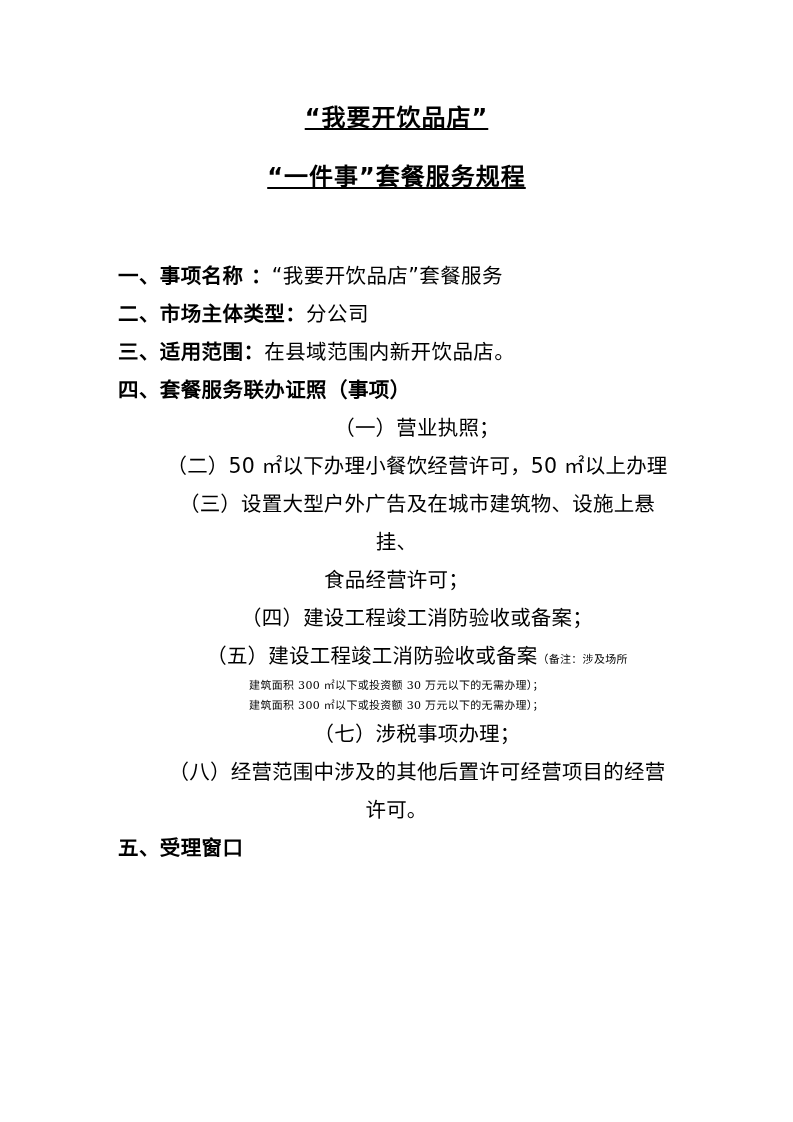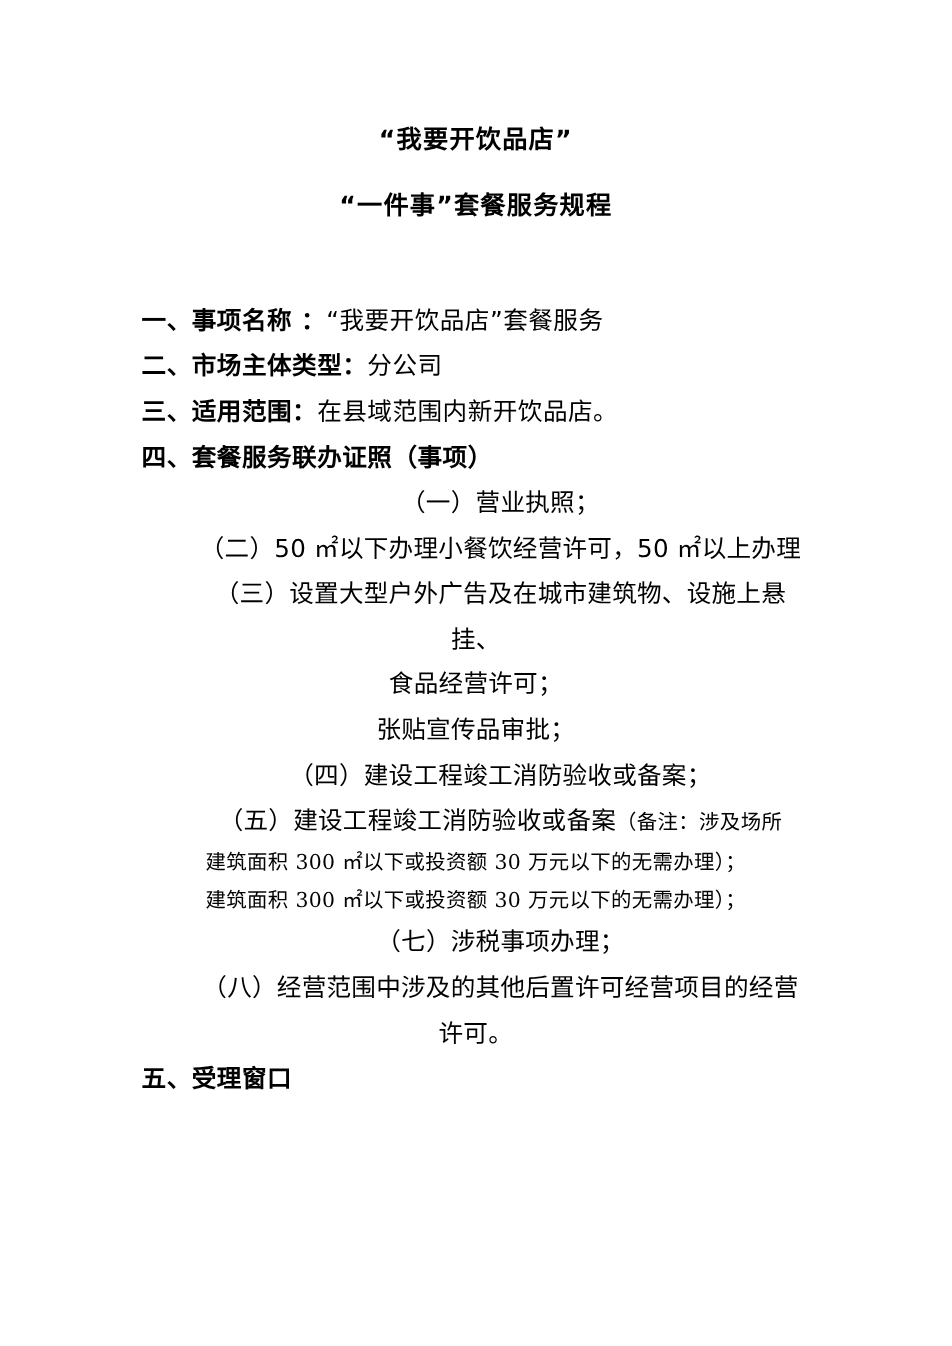--- a/index.html
+++ b/index.html
@@ -20,25 +20,26 @@
     width: 793px;
     height: 1122px;
     box-sizing: border-box;
     padding: 0 118px;
   }
   .title-block {
     margin-top: 100px;
     text-align: center;
   }
   .title-line {
-    font-size: 21px;
+    font-size: 24px;
     font-weight: bold;
     letter-spacing: 1px;
     line-height: 1.55;
     font-family: "DejaVu Sans", "Liberation Sans", sans-serif;
+    text-decoration: underline;
   }
   .title-line.second {
     margin-top: 22px;
   }
   .body-block {
     margin-top: 62px;
   }
   .heading {
     font-size: 20.5px;
     font-weight: bold;
@@ -56,21 +57,21 @@
     line-height: 1.85;
     letter-spacing: 0.2px;
     text-indent: 41px;
     font-family: "DejaVu Sans", "Liberation Sans", sans-serif;
     text-align: center;
   }
   .para.cont {
     text-indent: 0;
   }
   .note {
-    font-size: 17px;
+    font-size: 11px;
     font-family: "DejaVu Serif", "Liberation Serif", serif;
     letter-spacing: 0.3px;
   }
 </style>
 </head>
 <body>
 
 <div class="page">
 
   <div class="title-block">
@@ -87,21 +88,20 @@
     <div class="heading"><span>三、适用范围：</span><span class="normal">在县域范围内新开饮品店。</span></div>
 
     <div class="heading"><span>四、套餐服务联办证照（事项）</span></div>
 
     <div class="para">（一）营业执照；</div>
 
     <div class="para">（二）50 ㎡以下办理小餐饮经营许可，50 ㎡以上办理</div>
     <div class="para">（三）设置大型户外广告及在城市建筑物、设施上悬挂、</div>
 
     <div class="para cont">食品经营许可；</div>
-    <div class="para cont">张贴宣传品审批；</div>
 
     <div class="para">（四）建设工程竣工消防验收或备案；</div>
 
     <div class="para"><span>（五）建设工程竣工消防验收或备案</span><span class="note">（备注：涉及场所</span></div>
     <div class="para cont note">建筑面积 300 ㎡以下或投资额 30 万元以下的无需办理）；</div>
 
     <div class="para cont note">建筑面积 300 ㎡以下或投资额 30 万元以下的无需办理）；</div>
 
     <div class="para">（七）涉税事项办理；</div>
 

